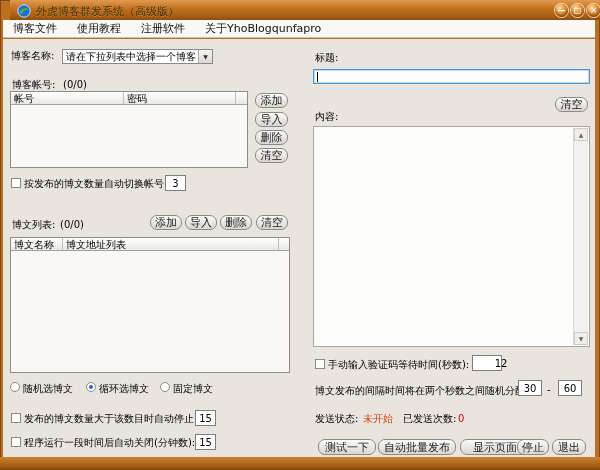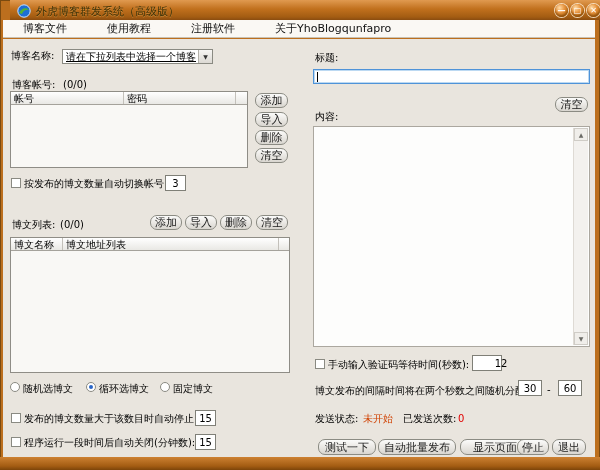--- a/index.html
+++ b/index.html
@@ -12,42 +12,42 @@
   .app-icon{position:absolute;left:7px;top:3px;width:14px;height:14px;}
   .title-text{position:absolute;left:26px;top:4px;font-size:11px;color:#3c3208;
               text-shadow:0 1px 0 rgba(255,200,120,.35);white-space:nowrap;}
   .winbtn{position:absolute;top:4px;width:13px;height:13px;border-radius:50%;
           background:radial-gradient(circle at 35% 30%, #ffdba6, #e89540 40%, #b5690f 78%, #8f4e08);
           box-shadow:0 0 0 1px rgba(255,244,225,.8), inset 0 -2px 2px rgba(110,55,0,.55);
           color:#fff;font-size:8px;line-height:13px;text-align:center;font-weight:bold;cursor:default;}
   
   .menubar{position:absolute;left:3px;top:20px;width:592px;height:18px;background:#faf8f4;
            border-bottom:1px solid #c9c2b4;display:flex;align-items:center;}
-  .menu-item{font-size:11px;color:#111;padding:0 20px;white-space:nowrap;}
+  .menu-item{font-size:11px;color:#111;padding:0 10px;white-space:nowrap;}
   
   .client{position:absolute;left:3px;top:39px;width:592px;height:418px;background:#e9e5de;}
   .bottombar{position:absolute;left:0;top:457px;width:600px;height:13px;
              background:linear-gradient(#cd8132,#a35c12 70%,#7c4409);}
   .lbl{position:absolute;font-size:10px;color:#000;white-space:nowrap;line-height:12px;}
   .btn{position:absolute;font-size:11px;color:#1a1a1a;text-align:center;
        background:linear-gradient(#fbfbfa,#eceae6 45%,#d9d6d0);
        border:1px solid #8b8b83;border-radius:7px;display:flex;align-items:center;justify-content:center;
        white-space:nowrap;cursor:default;}
   .numinput{position:absolute;background:#fff;border:1px solid #7f7f77;font-size:10px;color:#000;
             display:flex;align-items:center;justify-content:center;}
   .cb{position:absolute;width:10px;height:10px;background:#fff;border:1px solid #8a8a82;}
   .radio{position:absolute;width:10px;height:10px;background:#fff;border:1px solid #8a8a82;border-radius:50%;}
   .radio .dot{position:absolute;left:2px;top:2px;width:4px;height:4px;border-radius:50%;background:#2a66c8;}
   .tbl{position:absolute;background:#f9f8f5;border:1px solid #8f8d86;}
   .tbl-head{display:flex;height:13px;border-bottom:1px solid #a5a29b;
             background:linear-gradient(#ffffff,#e9e8e4);}
   .tbl-col{font-size:10px;color:#000;padding:0 3px;line-height:13px;border-right:1px solid #c3c0ba;
            white-space:nowrap;overflow:hidden;}
   .dropdown{position:absolute;background:#fff;border:1px solid #8a8a82;display:flex;align-items:center;}
-  .dropdown .dval{flex:1;font-size:10px;color:#000;padding-left:3px;white-space:nowrap;overflow:hidden;text-decoration:underline;}
+  .dropdown .dval{flex:1;font-size:10px;color:#000;padding-left:3px;white-space:nowrap;overflow:hidden;}
   .dropdown .darrow{width:14px;height:100%;background:linear-gradient(#f6f5f3,#dcd9d3);
                     border-left:1px solid #b2afa8;font-size:6px;color:#333;
                     display:flex;align-items:center;justify-content:center;}
   .textinput{position:absolute;background:#fff;border:1px solid #4f93d8;box-shadow:0 0 0 1px #bcd9f2 inset;}
   .caret{position:absolute;left:3px;top:2px;width:1px;height:10px;background:#000;}
   .textarea{position:absolute;background:#fdfdfc;border:1px solid #aba79f;}
   .vscroll{position:absolute;right:1px;top:1px;bottom:1px;width:15px;background:#f3f1ee;
            border-left:1px solid #dedad4;}
   .varrow{position:absolute;left:0;width:14px;height:13px;background:#f0eeea;border:1px solid #cfccc6;
           font-size:6px;color:#6b6b66;display:flex;align-items:center;justify-content:center;}

